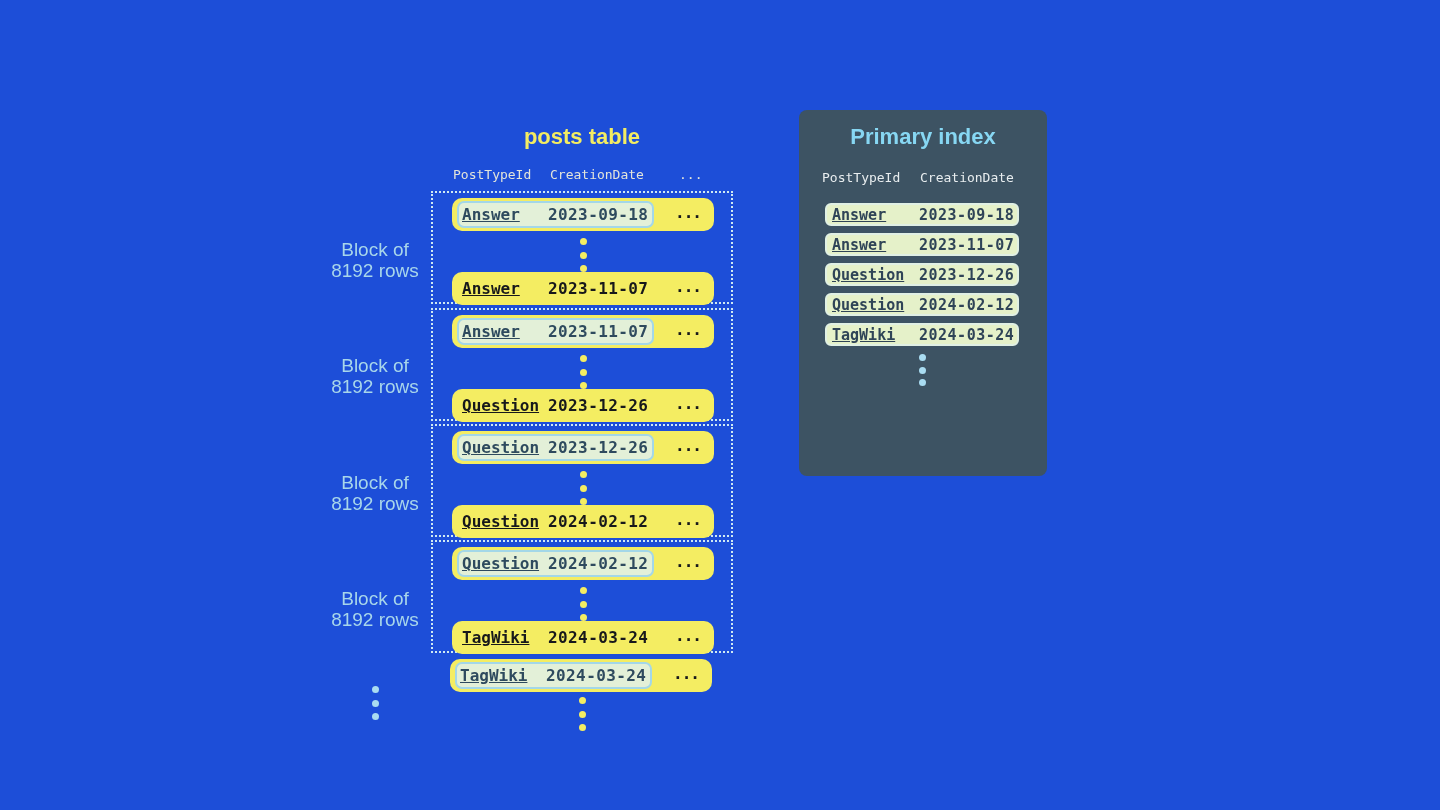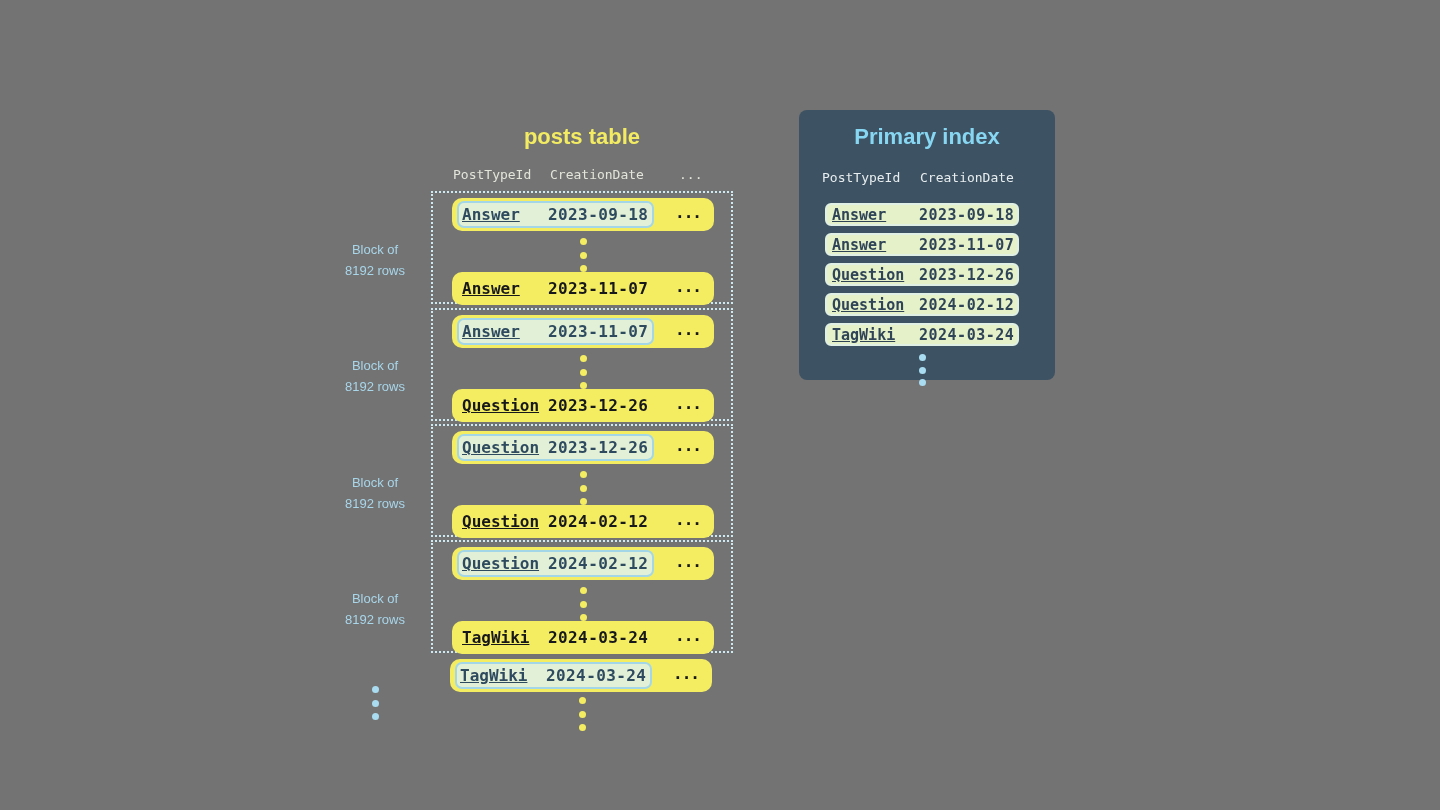--- a/index.html
+++ b/index.html
@@ -1,16 +1,16 @@
 <!DOCTYPE html>
 <html><head>
 <meta charset="utf-8">
 <style>
   html,body{margin:0;padding:0;background:#050506;}
-  .stage{position:relative;width:1440px;height:810px;background:#737373;overflow:hidden;
+  .stage{position:relative;width:1440px;height:810px;background:#1d4ed8;overflow:hidden;
          font-family:"Liberation Sans",sans-serif;}
 
   
   .posts-title{position:absolute;left:431px;top:124px;width:302px;text-align:center;
                font-size:22px;font-weight:700;color:#f3ec62;}
   .pheader{position:absolute;top:167px;font-family:"DejaVu Sans Mono",monospace;
            font-size:13px;color:#e3e5da;white-space:pre;}
   .ph-type{left:453px;} .ph-date{left:550px;} .ph-ell{left:679px;}
 
   .block{position:absolute;left:431px;width:302px;height:113px;
@@ -28,25 +28,25 @@
   .cell-date{letter-spacing:.4px;white-space:pre;}
   .ell{position:absolute;right:13px;top:50%;transform:translateY(-62%);letter-spacing:-1px;}
 
   .vdots{position:absolute;display:flex;flex-direction:column;align-items:center;gap:6.5px;}
   .dot{width:7px;height:7px;border-radius:50%;}
   .dot.yellow{background:#f4ed62;}
   .dot.blue{background:#a9dcf1;}
   .block .vdots{top:45px;left:19px;width:262px;}
 
   .block-label{position:absolute;left:310px;width:130px;text-align:center;
-               font-size:13px;line-height:21px;color:#a8d6ea;font-weight:400;}
+               font-size:19px;line-height:21px;color:#a8d6ea;font-weight:400;}
 
   
-  .panel{position:absolute;left:799px;top:110px;width:248px;height:270px;
-         background:#3d5363;border-radius:8px;padding-left:8px;}
+  .panel{position:absolute;left:799px;top:110px;width:248px;height:366px;
+         background:#3d5363;border-radius:8px;}
   .panel-title{position:absolute;top:14px;left:0;right:0;text-align:center;
                font-size:22px;font-weight:700;color:#87d7f3;}
   .iheader{position:absolute;top:60px;font-family:"DejaVu Sans Mono",monospace;
            font-size:13px;color:#e8edef;white-space:pre;}
   .ih-type{left:23px;} .ih-date{left:121px;}
   .irow{position:absolute;left:26px;width:194px;height:23px;background:#e5f1c9;
         border:2px solid #e0f0e4;box-sizing:border-box;border-radius:6px;display:flex;
         align-items:center;padding-left:5px;font-family:"DejaVu Sans Mono",monospace;
         font-weight:700;font-size:15px;color:#2f4457;}
   .irow .cell-type{width:87px;}

